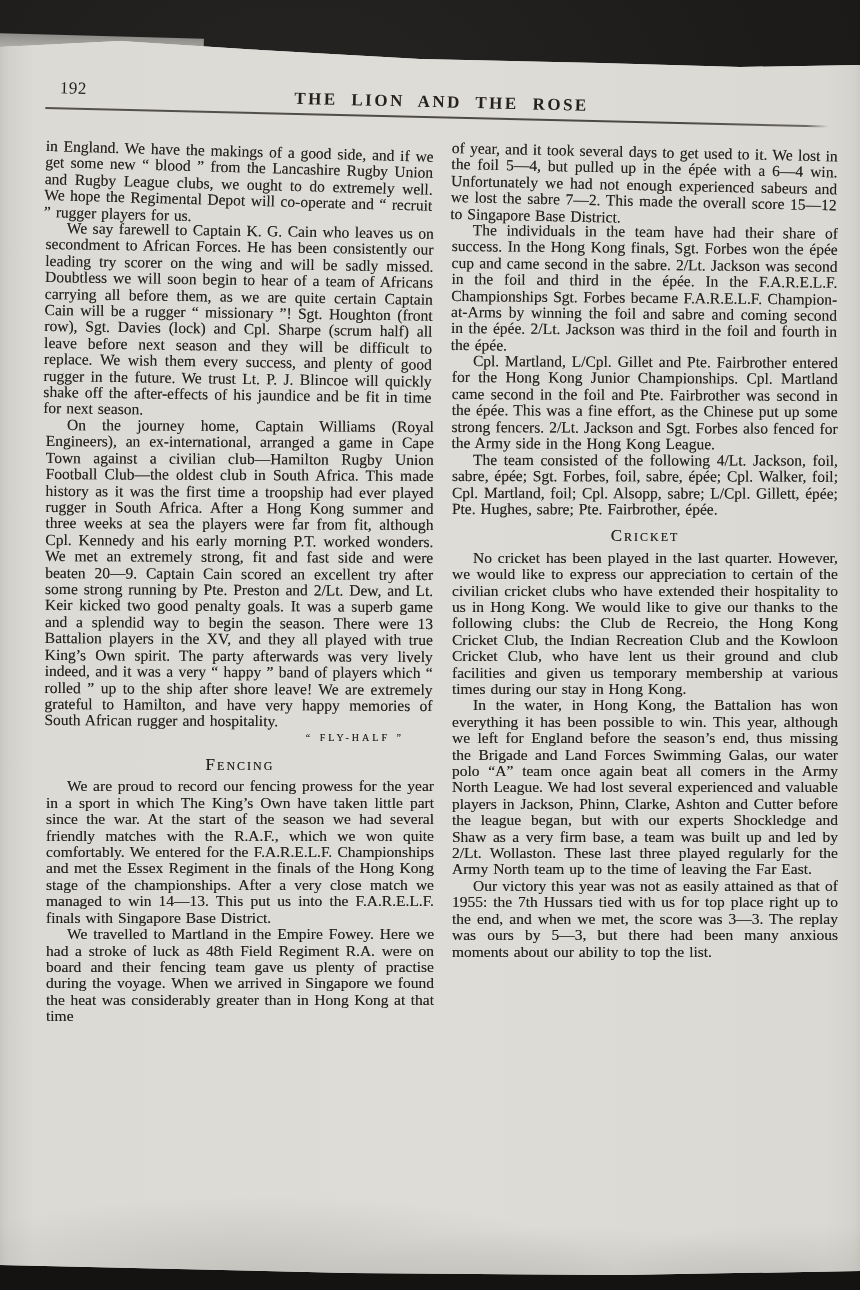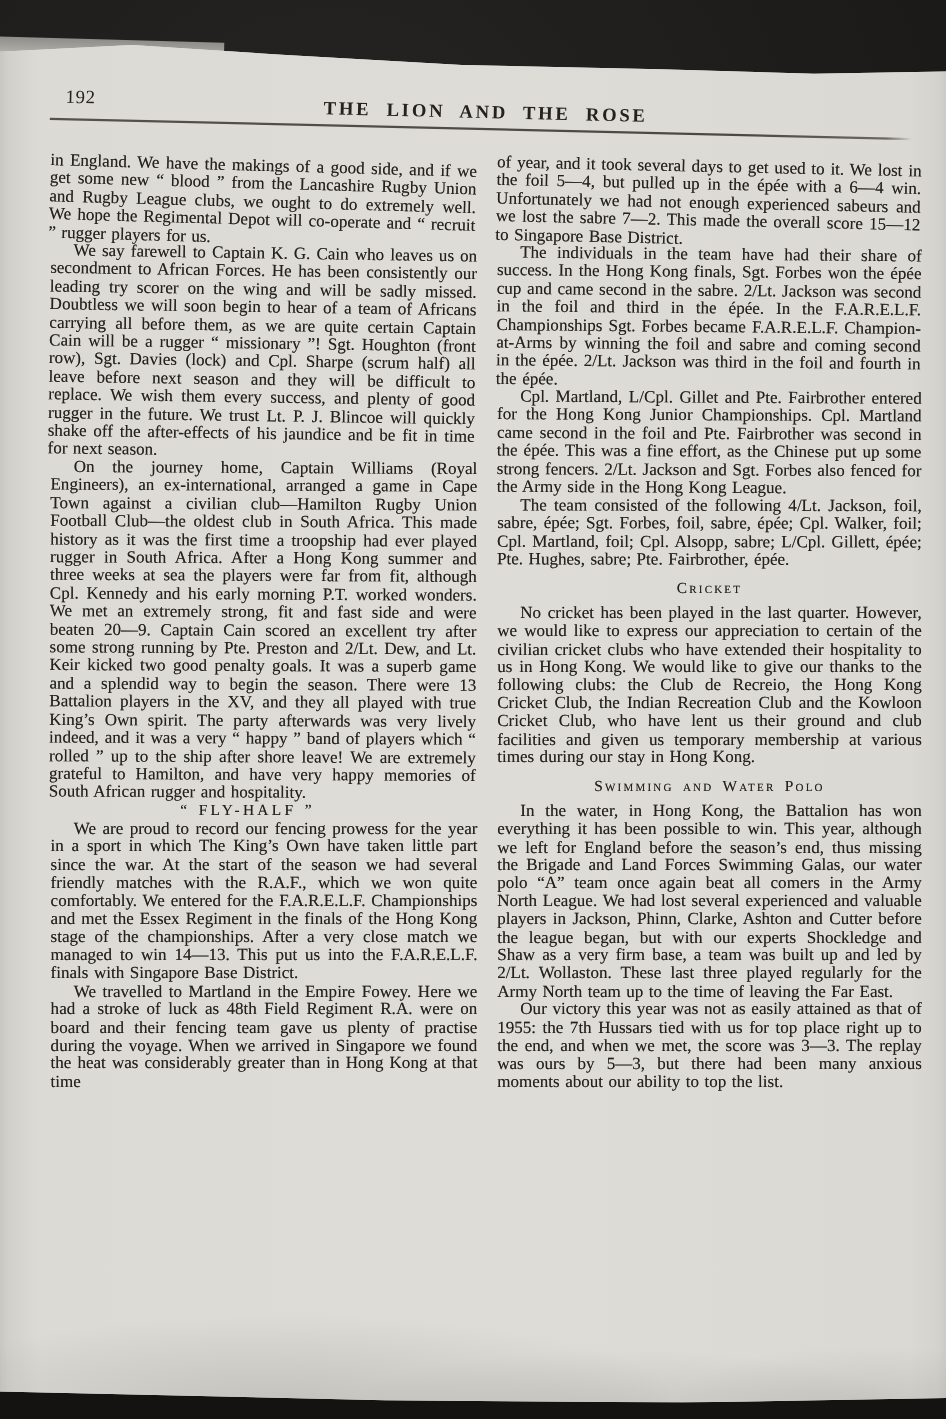--- a/index.html
+++ b/index.html
@@ -55,28 +55,28 @@
     text-align:justify;
     word-spacing:1.1px;
     text-shadow:0 0 0.5px rgba(36,33,30,0.55);
   }
   .col-left{left:46px;top:138px;width:388px;}
   .col-right{left:452px;top:140px;width:386px;}
   .col p{margin:0;text-indent:21px;}
   .col p.noindent{text-indent:0;}
   .heading{
     margin:11px 0 5px 0;text-align:center;
-    font-size:14px;font-weight:normal;
+    font-size:17px;font-weight:normal;
     font-variant:small-caps;letter-spacing:2px;word-spacing:3px;
     text-indent:0 !important;
   }
   .signature{
-    text-align:center;text-indent:0 !important;
+    text-align:right;text-indent:0 !important;
     padding-right:30px;margin-top:1px !important;
-    font-size:14px;letter-spacing:3px;
+    font-size:10px;letter-spacing:3px;
   }
   .ship{}
   
   .r16{transform:rotate(1.6deg);transform-origin:0 0;}
   .r13{transform:rotate(1.25deg);transform-origin:0 0;}
   .r09{transform:rotate(0.85deg);transform-origin:0 0;}
   .r06{transform:rotate(0.55deg);transform-origin:0 0;}
   .r03{transform:rotate(0.3deg);transform-origin:0 0;}
   .r01{transform:rotate(0.1deg);transform-origin:0 0;}
 </style>
@@ -93,32 +93,32 @@
       <div class="jtitle">THE LION AND THE ROSE</div>
       <div class="rule"></div>
     </div>
 
     <div class="col col-left">
       <p class="noindent r16">in England.  We have the makings of a good side, and if we get some new “ blood ” from the Lancashire Rugby Union and Rugby League clubs, we ought to do extremely well.  We hope the Regimental Depot will co-operate and “ recruit ” rugger players for us.</p>
       <p class="r09">We say farewell to Captain K. G. Cain who leaves us on secondment to African Forces.  He has been consistently our leading try scorer on the wing and will be sadly missed.  Doubtless we will soon begin to hear of a team of Africans carrying all before them, as we are quite certain Captain Cain will be a rugger “ missionary ”!  Sgt. Houghton (front row), Sgt. Davies (lock) and Cpl. Sharpe (scrum half) all leave before next season and they will be difficult to replace.  We wish them every success, and plenty of good rugger in the future.  We trust Lt. P. J. Blincoe will quickly shake off the after-effects of his jaundice and be fit in time for next season.</p>
       <p class="r03">On the journey home, Captain Williams (Royal Engineers), an ex-international, arranged a game in Cape Town against a civilian club—Hamilton Rugby Union Football Club—the oldest club in South Africa.  This made history as it was the first time a troopship had ever played rugger in South Africa.  After a Hong Kong summer and three weeks at sea the players were far from fit, although Cpl. Kennedy and his early morning P.T. worked wonders.  We met an extremely strong, fit and fast side and were beaten 20—9.  Captain Cain scored an excellent try after some strong running by Pte. Preston and 2/Lt. Dew, and Lt. Keir kicked two good penalty goals.  It was a superb game and a splendid way to begin the season.  There were 13 Battalion players in the XV, and they all played with true King’s Own spirit.  The party afterwards was very lively indeed, and it was a very “ happy ” band of players which “ rolled ” up to the ship after shore leave!  We are extremely grateful to Hamilton, and have very happy memories of South African rugger and hospitality.</p>
       <p class="signature">“ FLY-HALF ”</p>
 
+      <h3 class="heading">Fencing</h3>
       <p>We are proud to record our fencing prowess for the year in a sport in which The King’s Own have taken little part since the war.  At the start of the season we had several friendly matches with the R.A.F., which we won quite comfortably.  We entered for the F.A.R.E.L.F. Championships and met the Essex Regiment in the finals of the Hong Kong stage of the championships.  After a very close match we managed to win 14—13.  This put us into the F.A.R.E.L.F. finals with Singapore Base District.</p>
       <p><span>We travelled to Martland in the </span><span class="ship">Empire Fowey</span><span>.  Here we had a stroke of luck as 48th Field Regiment R.A. were on board and their fencing team gave us plenty of practise during the voyage.  When we arrived in Singapore we found the heat was considerably greater than in Hong Kong at that time</span></p>
     </div>
 
     <div class="col col-right">
       <p class="noindent r13">of year, and it took several days to get used to it.  We lost in the foil 5—4, but pulled up in the épée with a 6—4 win.  Unfortunately we had not enough experienced sabeurs and we lost the sabre 7—2.  This made the overall score 15—12 to Singapore Base District.</p>
       <p class="r06">The individuals in the team have had their share of success.  In the Hong Kong finals, Sgt. Forbes won the épée cup and came second in the sabre.  2/Lt. Jackson was second in the foil and third in the épée.  In the F.A.R.E.L.F. Championships Sgt. Forbes became F.A.R.E.L.F. Champion-at-Arms by winning the foil and sabre and coming second in the épée.  2/Lt. Jackson was third in the foil and fourth in the épée.</p>
       <p class="r03">Cpl. Martland, L/Cpl. Gillet and Pte. Fairbrother entered for the Hong Kong Junior Championships.  Cpl. Martland came second in the foil and Pte. Fairbrother was second in the épée.  This was a fine effort, as the Chinese put up some strong fencers.  2/Lt. Jackson and Sgt. Forbes also fenced for the Army side in the Hong Kong League.</p>
       <p class="r01">The team consisted of the following  4/Lt. Jackson, foil, sabre, épée; Sgt. Forbes, foil, sabre, épée; Cpl. Walker, foil; Cpl. Martland, foil; Cpl. Alsopp, sabre; L/Cpl. Gillett, épée; Pte. Hughes, sabre; Pte. Fairbrother, épée.</p>
 
       <h3 class="heading">Cricket</h3>
       <p>No cricket has been played in the last quarter.  However, we would like to express our appreciation to certain of the civilian cricket clubs who have extended their hospitality to us in Hong Kong.  We would like to give our thanks to the following clubs: the Club de Recreio, the Hong Kong Cricket Club, the Indian Recreation Club and the Kowloon Cricket Club, who have lent us their ground and club facilities and given us temporary membership at various times during our stay in Hong Kong.</p>
 
-      <h3 class="heading">Swimming and Water Polo</h3>
       <p>In the water, in Hong Kong, the Battalion has won everything it has been possible to win.  This year, although we left for England before the season’s end, thus missing the Brigade and Land Forces Swimming Galas, our water polo “A” team once again beat all comers in the Army North League.  We had lost several experienced and valuable players in Jackson, Phinn, Clarke, Ashton and Cutter before the league began, but with our experts Shockledge and Shaw as a very firm base, a team was built up and led by 2/Lt. Wollaston.  These last three played regularly for the Army North team up to the time of leaving the Far East.</p>
       <p>Our victory this year was not as easily attained as that of 1955: the 7th Hussars tied with us for top place right up to the end, and when we met, the score was 3—3.  The replay was ours by 5—3, but there had been many anxious moments about our ability to top the list.</p>
     </div>
 
   </div>
 </div>
 
 </body></html>

